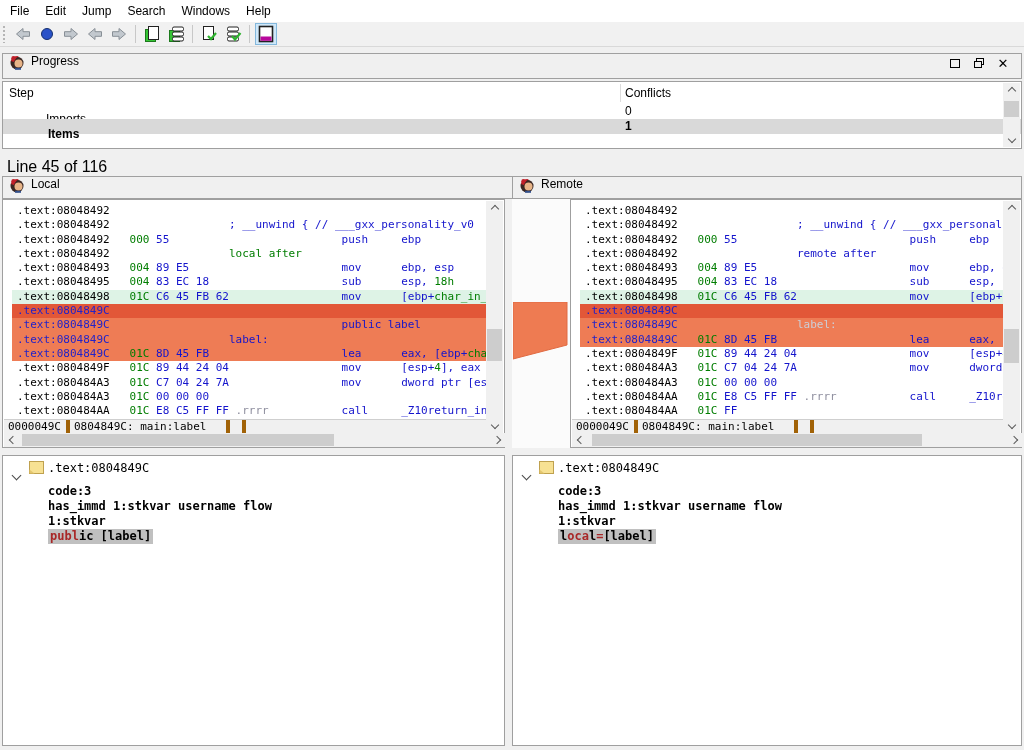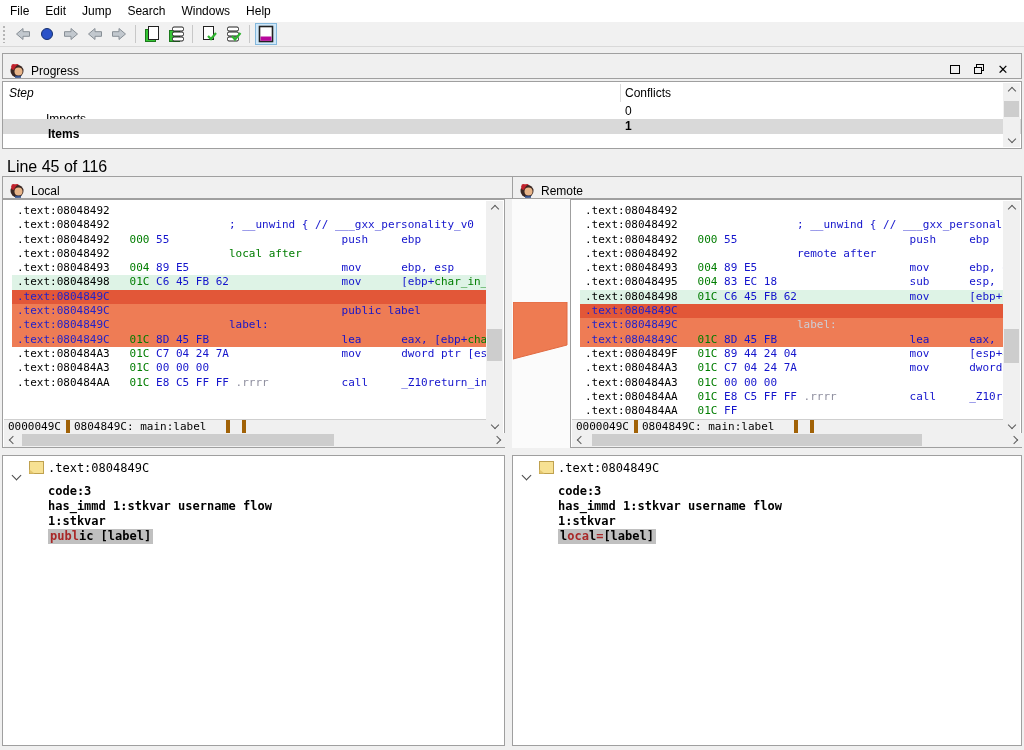--- a/index.html
+++ b/index.html
@@ -14,26 +14,26 @@
            border-bottom:1px solid #d9d9d9;display:flex;align-items:center;box-sizing:border-box;}
   .tb-handle{width:5px;height:18px;margin:0 4px 0 2px;
              background-image:radial-gradient(circle,#b5b5b5 1px,transparent 1.2px);
              background-size:4px 4px;}
   .tb-btn{width:22px;height:22px;display:flex;align-items:center;justify-content:center;margin:0 1px;}
   .tb-btn.checked{background:#cfe8fa;border:1px solid #84b8dc;box-sizing:border-box;}
   .tb-sep{width:1px;height:18px;background:#c8c8c8;margin:0 4px;}
   
   .box{position:absolute;background:#fff;border:1px solid #9f9f9f;box-sizing:border-box;}
   .hdrbox{position:absolute;background:#f0f0f0;border:1px solid #a0a0a0;box-sizing:border-box;
-          display:flex;align-items:flex-end;}
+          display:flex;align-items:flex-start;}
   .hdrbox .ttl{font-size:12px;margin-left:6px;}
   .ida-ico{width:16px;height:16px;margin-left:6px;flex:0 0 auto;}
   
   .ptab-hdr{position:relative;height:22px;font-size:12px;}
-  .ptab-hdr .h1{position:absolute;left:6px;top:4px;font-style:italic;}
+  .ptab-hdr .h1{position:absolute;left:6px;top:4px;}
   .ptab-hdr .h2{position:absolute;left:622px;top:4px;}
   .ptab-hdr .colsep{position:absolute;left:617px;top:2px;width:1px;height:18px;background:#dcdcdc;}
   .prow{position:relative;height:15px;font-size:12px;}
   .prow .lbl{position:absolute;top:8px;line-height:15px;text-align:center;}
   .prow .val{position:absolute;left:622px;top:0px;line-height:15px;}
   .prow.sel{background:#d9d9d9;}
   .prow.bold{font-weight:bold;}
   .chev{display:inline-block;width:6px;height:6px;border-left:1px solid #4a4a4a;border-bottom:1px solid #4a4a4a;}
   .chev.down{transform:rotate(-45deg);}
   
@@ -216,25 +216,27 @@
   <span class="ttl">Local</span>
 </div>
 
 <div class="box" style="left:2px;top:199px;width:503px;height:249px;">
   <div class="lrows" id="local-rows" style="width:484px;height:218px;">
       <div class="lrow"><span class="c-a">.text:08048492</span></div>
       <div class="lrow"><span class="c-a">.text:08048492</span><span class="c-t">                  </span><span class="c-c">; __unwind { // ___gxx_personality_v0</span></div>
       <div class="lrow"><span class="c-a">.text:08048492</span><span class="c-t">   </span><span class="c-s">000</span><span class="c-t"> </span><span class="c-b">55</span><span class="c-t">                          </span><span class="c-i">push     ebp</span></div>
       <div class="lrow"><span class="c-a">.text:08048492</span><span class="c-t">                  </span><span class="c-g">local after</span></div>
       <div class="lrow"><span class="c-a">.text:08048493</span><span class="c-t">   </span><span class="c-s">004</span><span class="c-t"> </span><span class="c-b">89 E5</span><span class="c-t">                       </span><span class="c-i">mov      ebp, esp</span></div>
+      <div class="lrow"><span class="c-a">.text:08048495</span><span class="c-t">   </span><span class="c-s">004</span><span class="c-t"> </span><span class="c-b">83 EC 18</span><span class="c-t">                    </span><span class="c-i">sub      esp, </span><span class="c-n">18h</span></div>
       <div class="lrow mint"><span class="c-a">.text:08048498</span><span class="c-t">   </span><span class="c-s">01C</span><span class="c-t"> </span><span class="c-b">C6 45 FB 62</span><span class="c-t">                 </span><span class="c-i">mov      [ebp+</span><span class="c-v">char_in_mai</span></div>
       <div class="lrow od"><span class="c-A">.text:0804849C</span></div>
       <div class="lrow ol"><span class="c-A">.text:0804849C</span><span class="c-t">                                   </span><span class="c-i">public label</span></div>
       <div class="lrow ol"><span class="c-A">.text:0804849C</span><span class="c-t">                  </span><span class="c-i">label:</span></div>
       <div class="lrow ol"><span class="c-A">.text:0804849C</span><span class="c-t">   </span><span class="c-s">01C</span><span class="c-t"> </span><span class="c-b">8D 45 FB</span><span class="c-t">                    </span><span class="c-i">lea      eax, [ebp+</span><span class="c-v">char_in</span></div>
+      <div class="lrow"><span class="c-a">.text:0804849F</span><span class="c-t">   </span><span class="c-s">01C</span><span class="c-t"> </span><span class="c-b">89 44 24 04</span><span class="c-t">                 </span><span class="c-i">mov      [esp+</span><span class="c-n">4</span><span class="c-i">], eax</span></div>
       <div class="lrow"><span class="c-a">.text:080484A3</span><span class="c-t">   </span><span class="c-s">01C</span><span class="c-t"> </span><span class="c-b">C7 04 24 7A</span><span class="c-t">                 </span><span class="c-i">mov      dword ptr [esp],</span></div>
       <div class="lrow"><span class="c-a">.text:080484A3</span><span class="c-t">   </span><span class="c-s">01C</span><span class="c-t"> </span><span class="c-b">00 00 00</span></div>
       <div class="lrow"><span class="c-a">.text:080484AA</span><span class="c-t">   </span><span class="c-s">01C</span><span class="c-t"> </span><span class="c-b">E8 C5 FF FF</span><span class="c-t"> </span><span class="c-y">.rrrr</span><span class="c-t">           </span><span class="c-i">call     _Z10return_intc</span></div>
     </div>
   <div class="statusstrip" style="top:219px;width:484px;">
     <div class="scell" style="width:66px;">0000049C</div>
     <div class="scell" style="width:160px;">0804849C: main:label</div>
     <div class="scell" style="width:16px;"></div>
   </div>
   <div class="sb-v" style="right:1px;top:1px;height:232px;">

